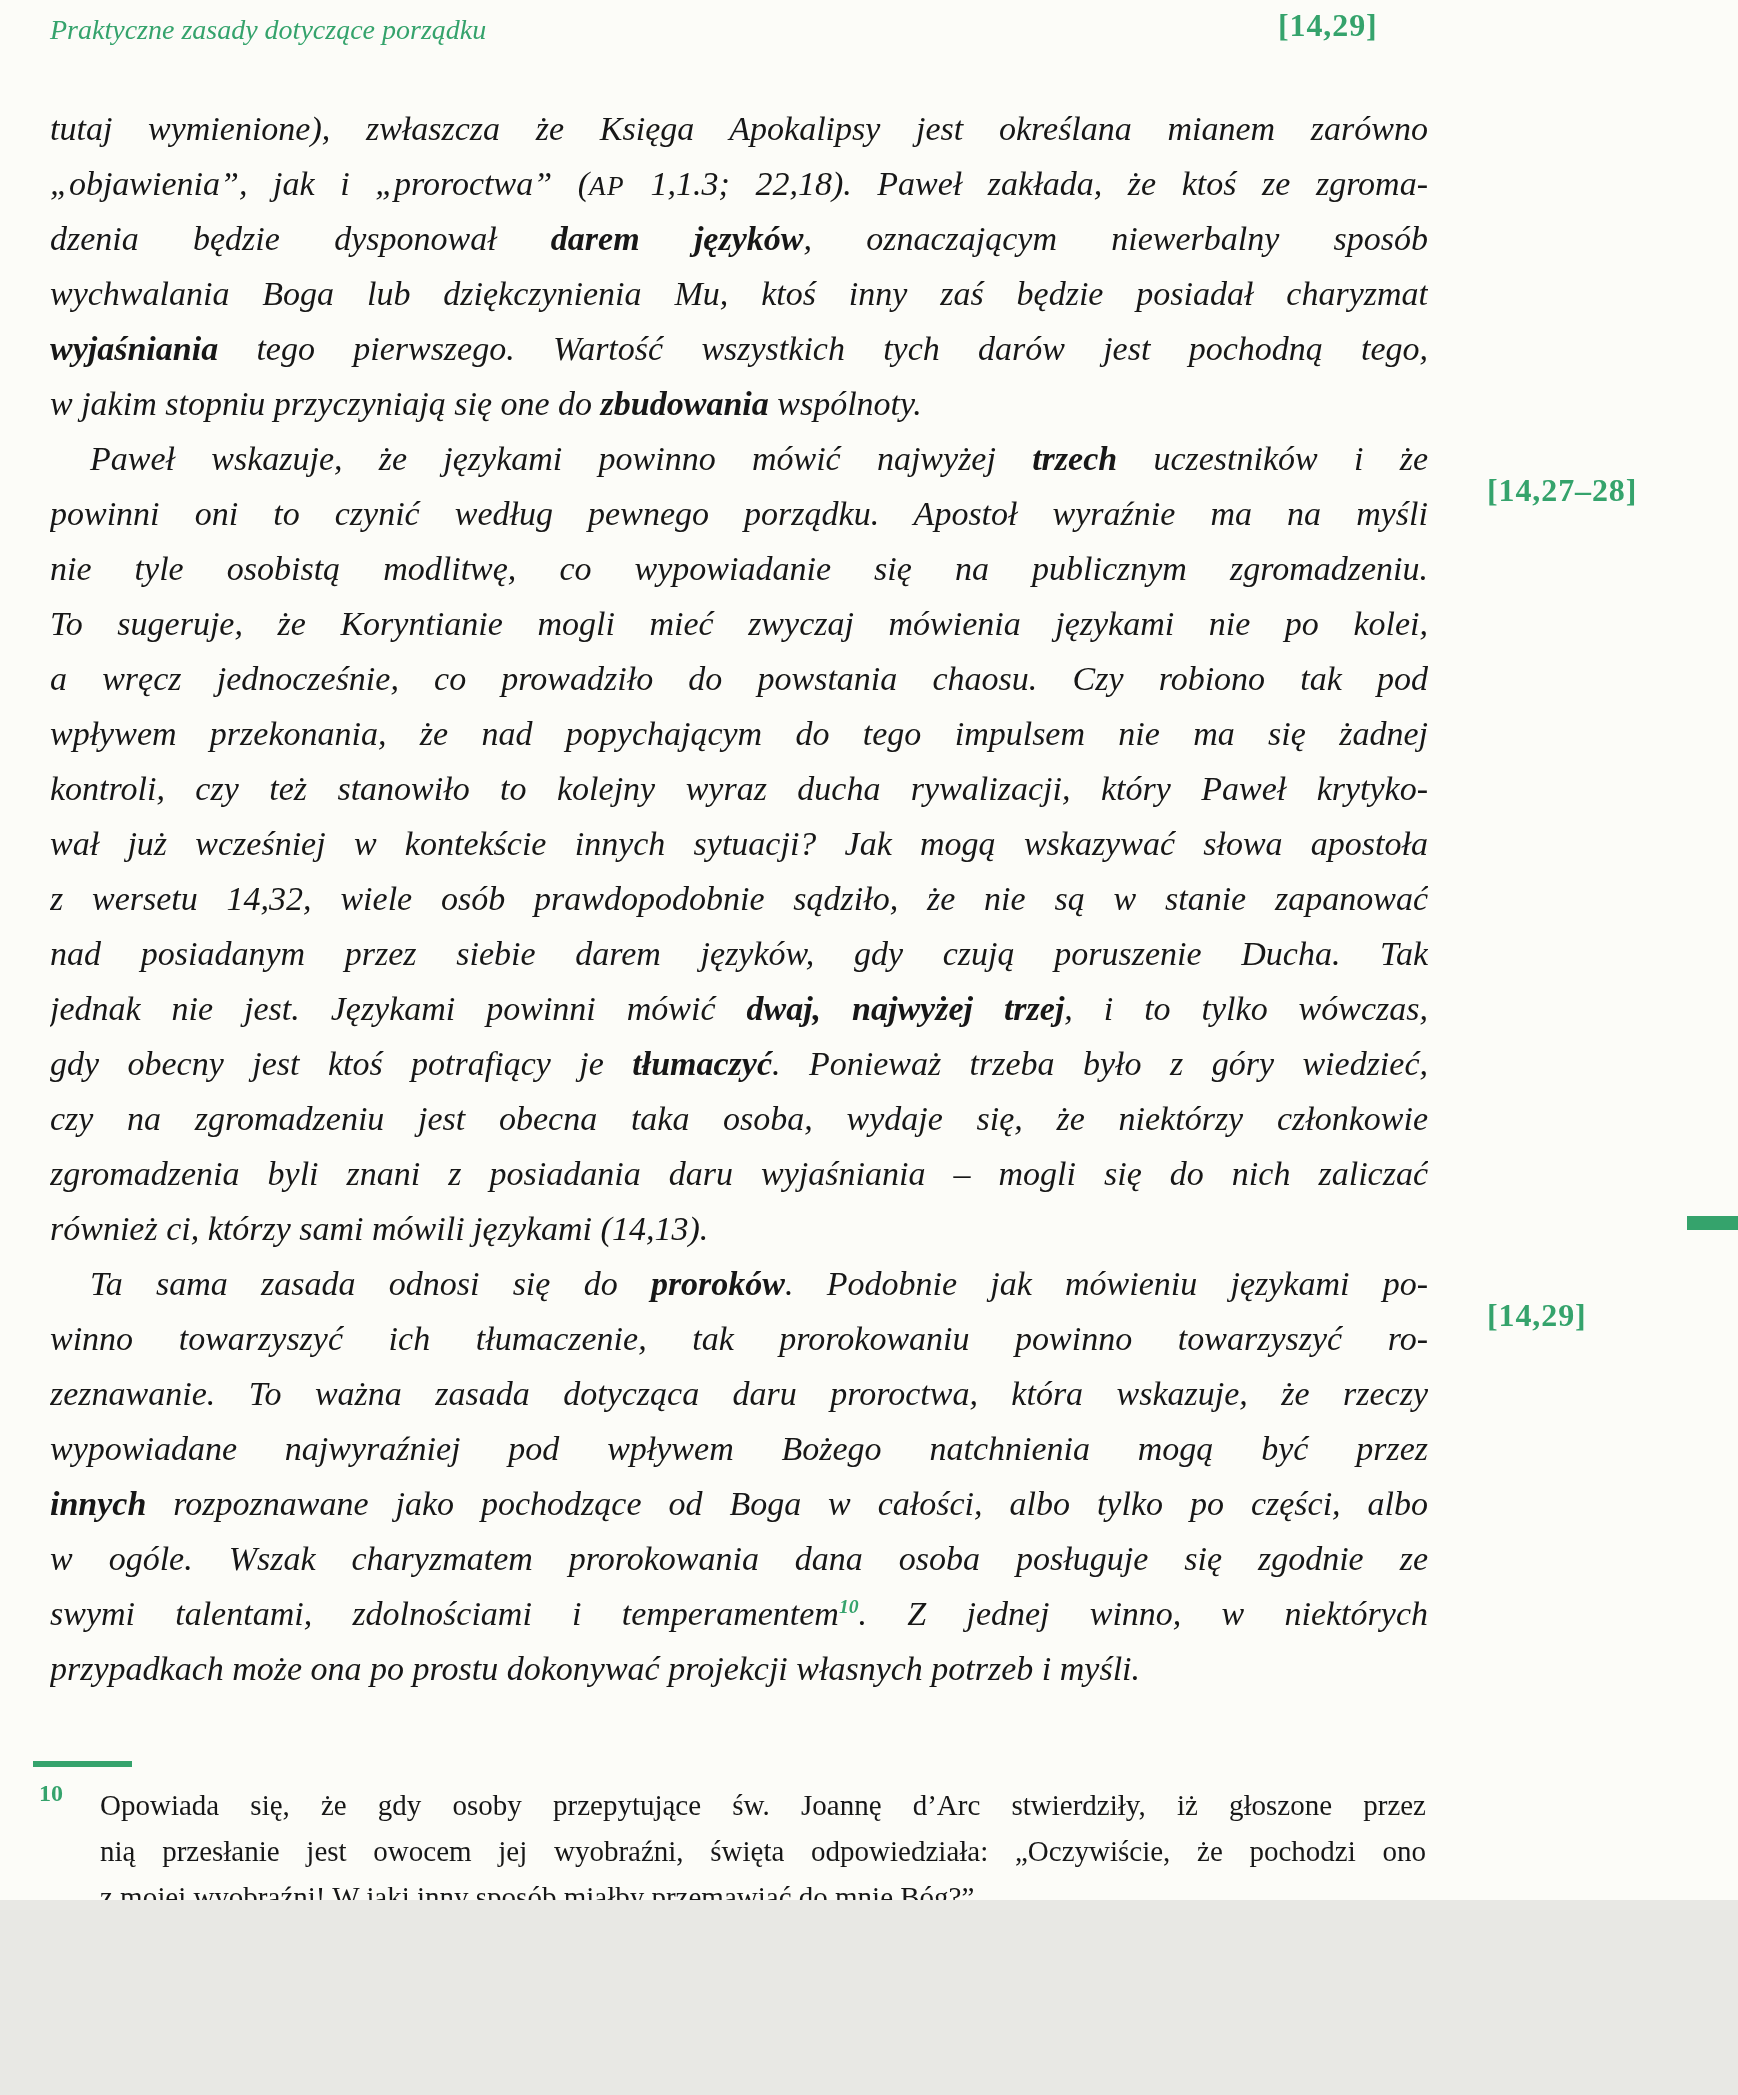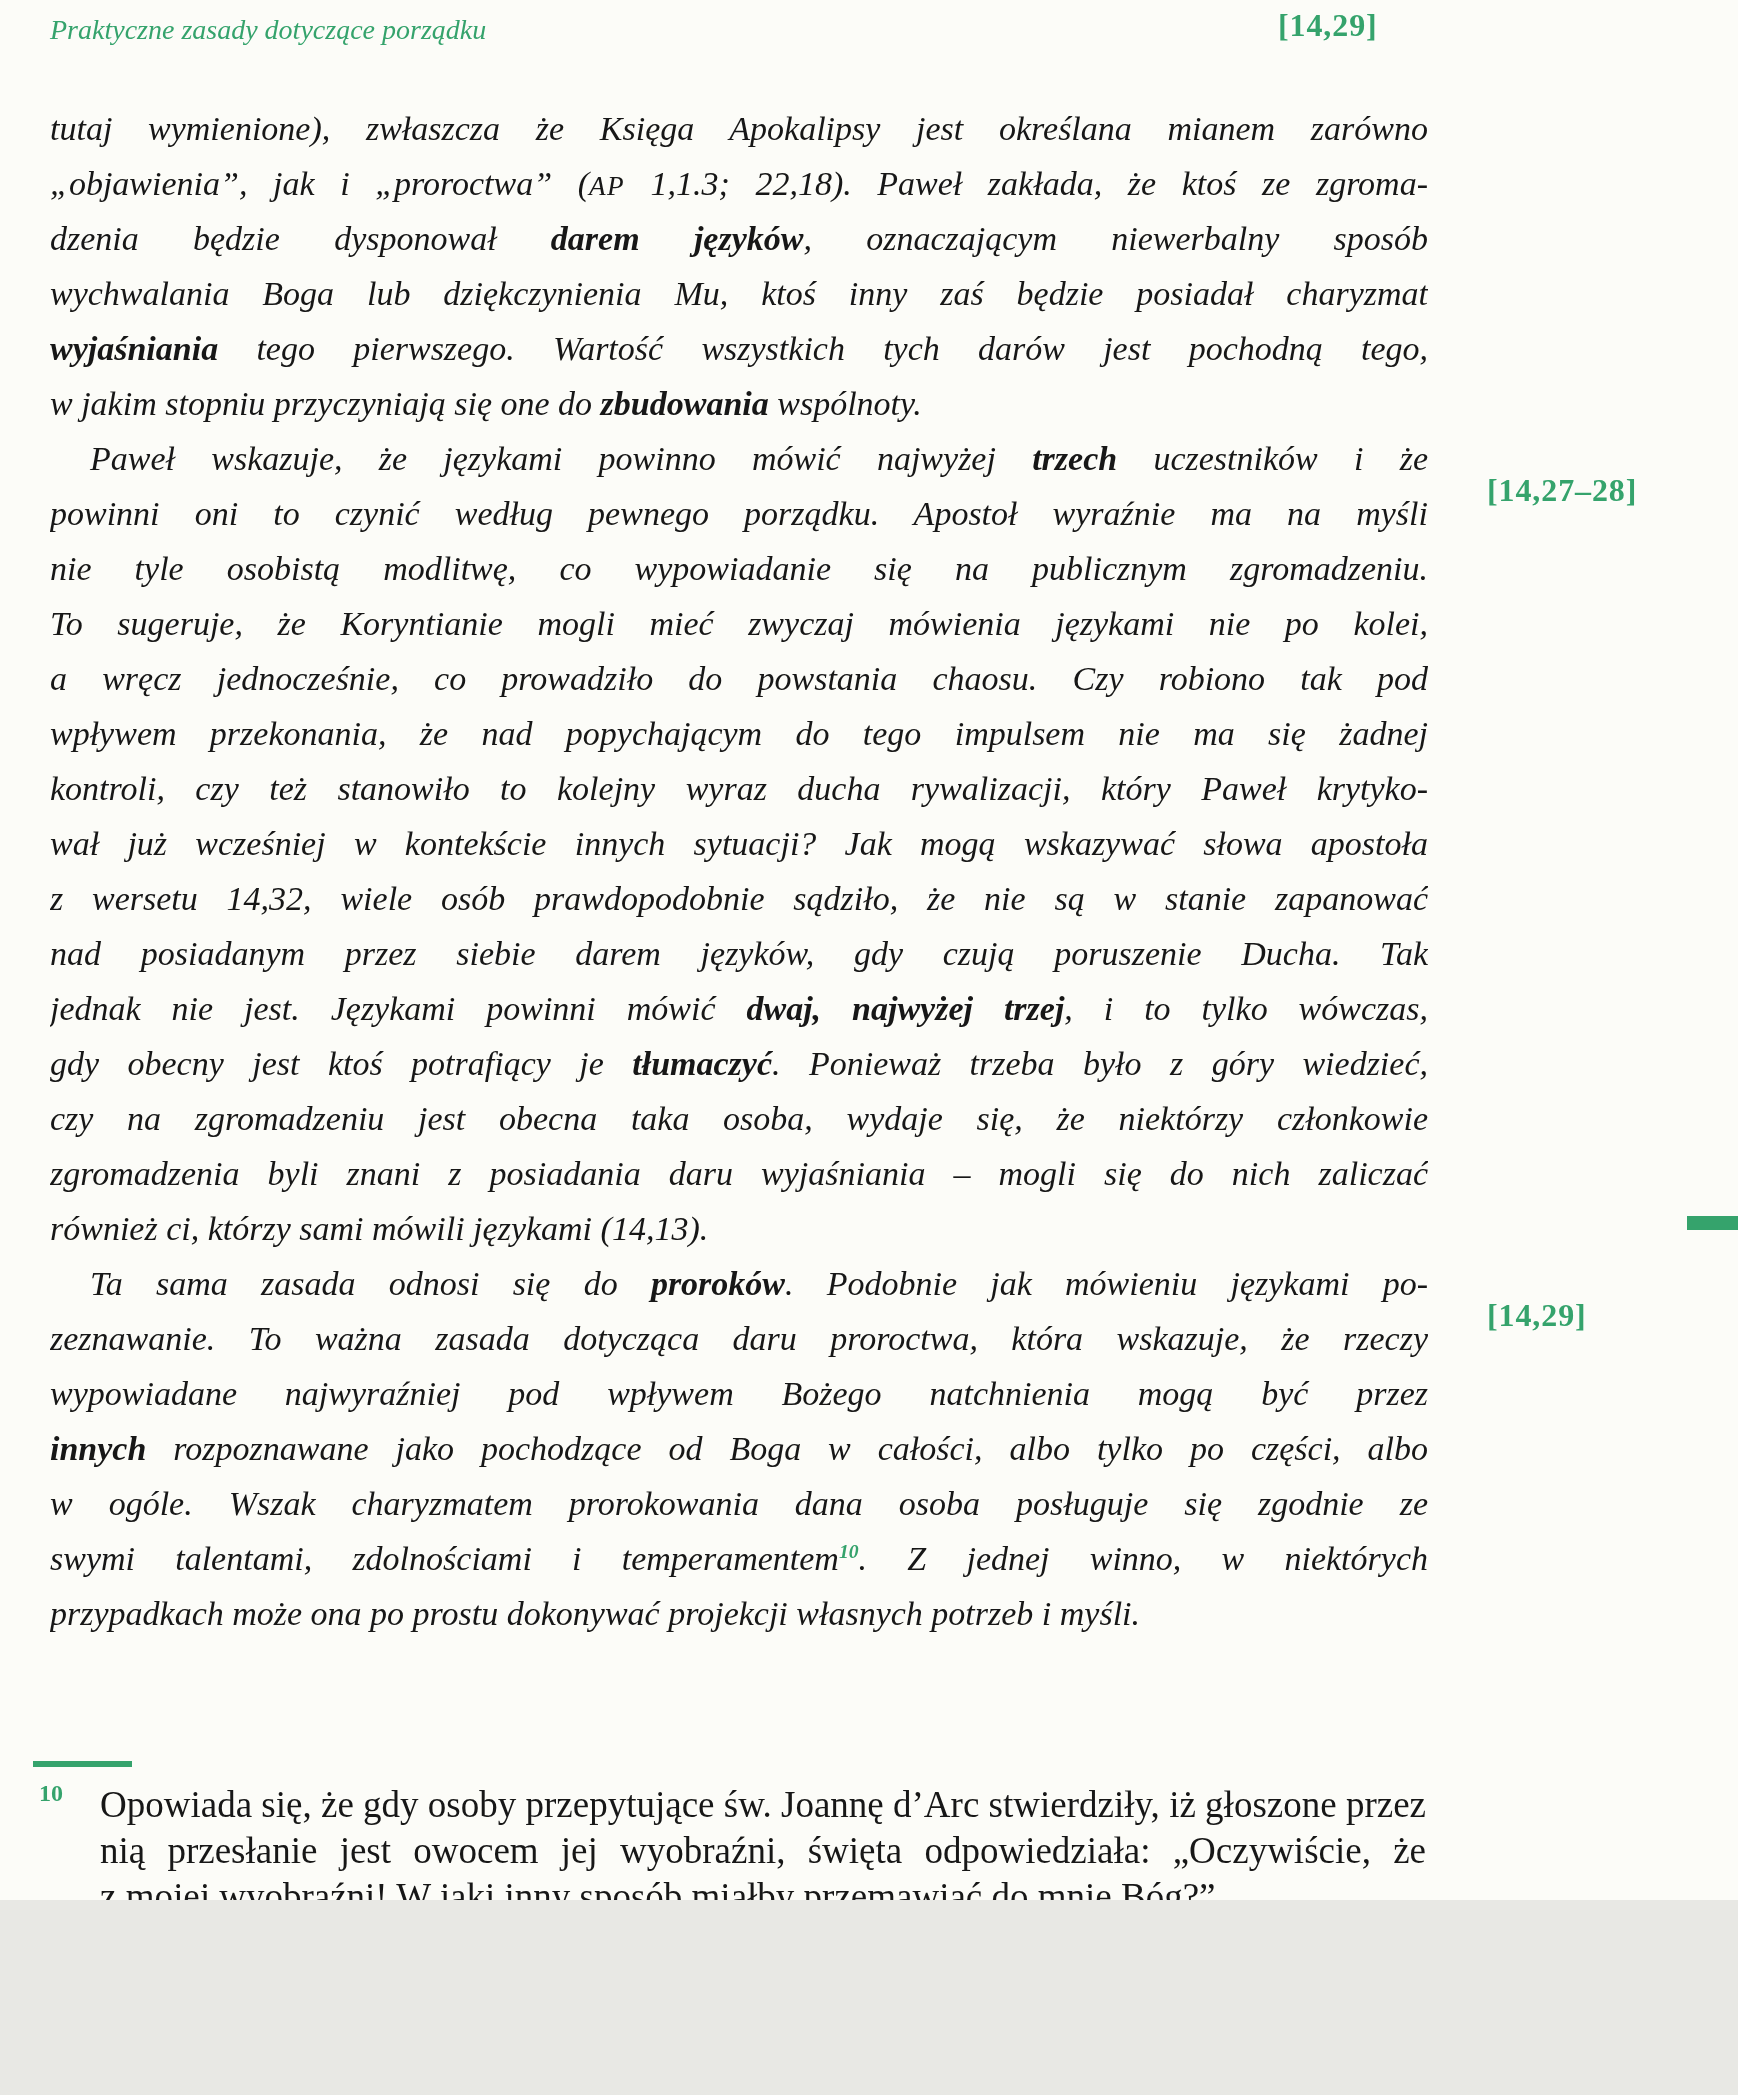--- a/index.html
+++ b/index.html
@@ -93,21 +93,21 @@
     box-sizing: border-box;
   }
   .footnote-marker {
     position: absolute;
     left: 7px; top: -1.7px;
     font-size: 24px;
     font-weight: 700;
     color: var(--green);
   }
   .fline {
-    font-size: 37px;
+    font-size: 29px;
     line-height: 46px;
     height: 46px;
     max-height: 46px;
     overflow: hidden;
     text-align: justify;
     text-align-last: justify;
   }
   .fline.last { text-align-last: left; }
   .page-number {
     position: absolute;
@@ -148,20 +148,21 @@
         <div class="line"><span>nad posiadanym przez siebie darem języków, gdy czują poruszenie Ducha. Tak</span></div>
         <div class="line"><span>jednak nie jest. Językami powinni mówić </span><span class="seg-b">dwaj, najwyżej trzej</span><span>, i to tylko wówczas,</span></div>
         <div class="line"><span>gdy obecny jest ktoś potrafiący je </span><span class="seg-b">tłumaczyć</span><span>. Ponieważ trzeba było z góry wiedzieć,</span></div>
         <div class="line"><span>czy na zgromadzeniu jest obecna taka osoba, wydaje się, że niektórzy członkowie</span></div>
         <div class="line"><span>zgromadzenia byli znani z posiadania daru wyjaśniania – mogli się do nich zaliczać</span></div>
         <div class="line last"><span>również ci, którzy sami mówili językami (14,13).</span></div>
         <span class="margin-note">[14,27–28]</span>
       </div>
       <div class="para indent">
         <div class="line first"><span>Ta sama zasada odnosi się do </span><span class="seg-b">proroków</span><span>. Podobnie jak mówieniu językami po-</span></div>
+        <div class="line"><span>winno towarzyszyć ich tłumaczenie, tak prorokowaniu powinno towarzyszyć ro-</span></div>
         <div class="line"><span>zeznawanie. To ważna zasada dotycząca daru proroctwa, która wskazuje, że rzeczy</span></div>
         <div class="line"><span>wypowiadane najwyraźniej pod wpływem Bożego natchnienia mogą być przez</span></div>
         <div class="line"><span class="seg-b">innych</span><span> rozpoznawane jako pochodzące od Boga w całości, albo tylko po części, albo</span></div>
         <div class="line"><span>w ogóle. Wszak charyzmatem prorokowania dana osoba posługuje się zgodnie ze</span></div>
         <div class="line"><span>swymi talentami, zdolnościami i temperamentem</span><span class="seg-sup">10</span><span>. Z jednej winno, w niektórych</span></div>
         <div class="line last"><span>przypadkach może ona po prostu dokonywać projekcji własnych potrzeb i myśli.</span></div>
         <span class="margin-note">[14,29]</span>
       </div>
     </div>
 

